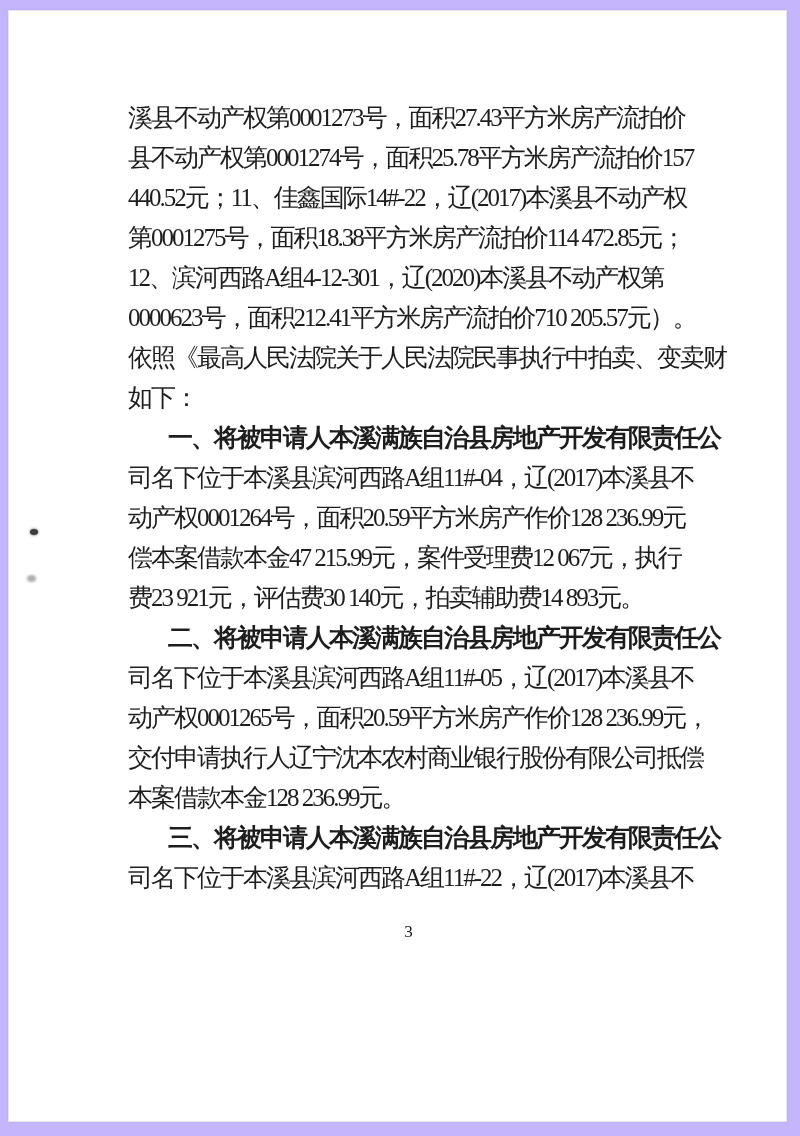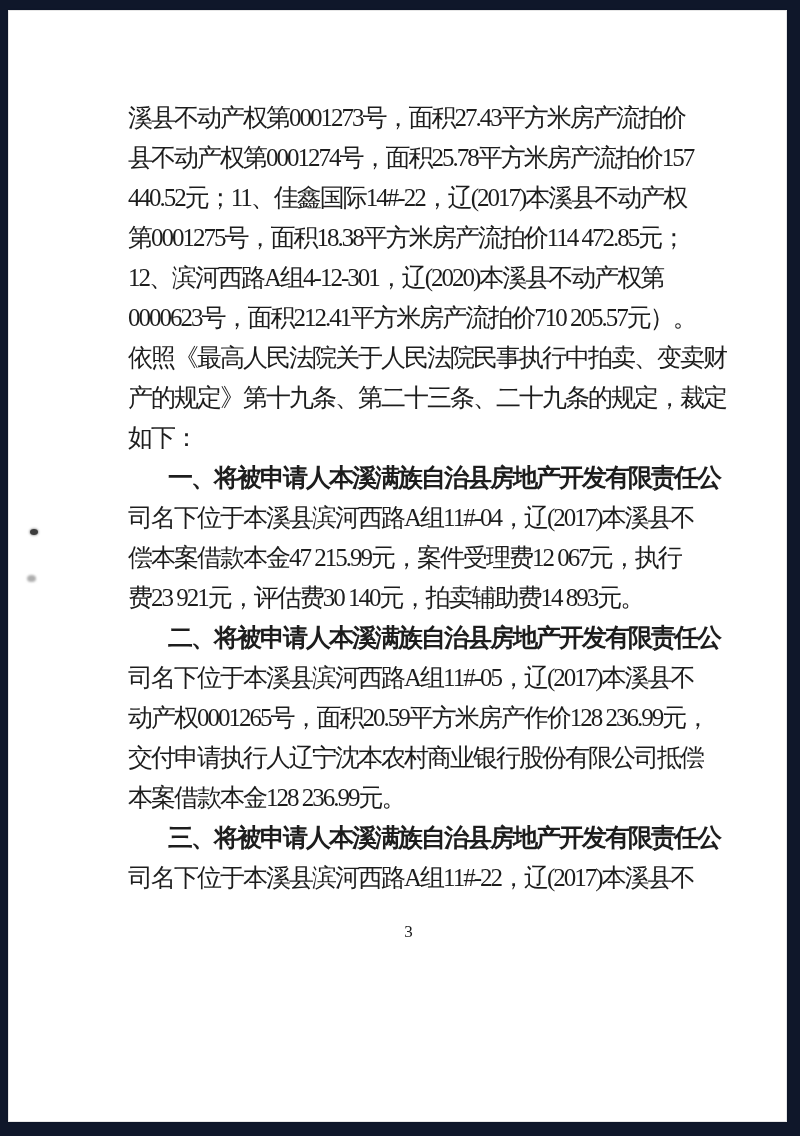--- a/index.html
+++ b/index.html
@@ -5,21 +5,21 @@
   * { margin: 0; padding: 0; box-sizing: border-box; }
   html, body {
     width: 800px; height: 1136px;
     font-family: "Liberation Serif", "DejaVu Serif", serif;
   }
   body { background: #f0f0f0; overflow: hidden; }
 
   .viewer {
     position: relative;
     width: 800px; height: 1136px;
-    background: #0f172a;
+    background: #c4b5fd;
   }
 
   .paper {
     position: absolute;
     left: 8px; top: 10px;
     width: 779px; height: 1112px;
     background: #ffffff;
     border: 1px solid #e6e6e6;
     box-shadow: 0 0 3px rgba(0,0,0,0.06);
     overflow: hidden;
@@ -78,24 +78,24 @@
     <span class="speck speck-2"></span>
 
     <div class="content">
       <div class="line">溪县不动产权第0001273号，面积27.43平方米房产流拍价</div>
       <div class="line">县不动产权第0001274号，面积25.78平方米房产流拍价157</div>
       <div class="line">440.52元；11、佳鑫国际14#-22，辽(2017)本溪县不动产权</div>
       <div class="line">第0001275号，面积18.38平方米房产流拍价114 472.85元；</div>
       <div class="line">12、滨河西路A组4-12-301，辽(2020)本溪县不动产权第</div>
       <div class="line">0000623号，面积212.41平方米房产流拍价710 205.57元）。</div>
       <div class="line">依照《最高人民法院关于人民法院民事执行中拍卖、变卖财</div>
-      <div class="line">产的规定》第十九条、第二十三条、二十九条的规定，裁定</div>
       <div class="line">如下：</div>
       <div class="line indent">一、将被申请人本溪满族自治县房地产开发有限责任公</div>
       <div class="line">司名下位于本溪县滨河西路A组11#-04，辽(2017)本溪县不</div>
+      <div class="line">动产权0001264号，面积20.59平方米房产作价128 236.99元</div>
       <div class="line">偿本案借款本金47 215.99元，案件受理费12 067元，执行</div>
       <div class="line">费23 921元，评估费30 140元，拍卖辅助费14 893元。</div>
       <div class="line indent">二、将被申请人本溪满族自治县房地产开发有限责任公</div>
       <div class="line">司名下位于本溪县滨河西路A组11#-05，辽(2017)本溪县不</div>
       <div class="line">动产权0001265号，面积20.59平方米房产作价128 236.99元，</div>
       <div class="line">交付申请执行人辽宁沈本农村商业银行股份有限公司抵偿</div>
       <div class="line">本案借款本金128 236.99元。</div>
       <div class="line indent">三、将被申请人本溪满族自治县房地产开发有限责任公</div>
       <div class="line">司名下位于本溪县滨河西路A组11#-22，辽(2017)本溪县不</div>
 

